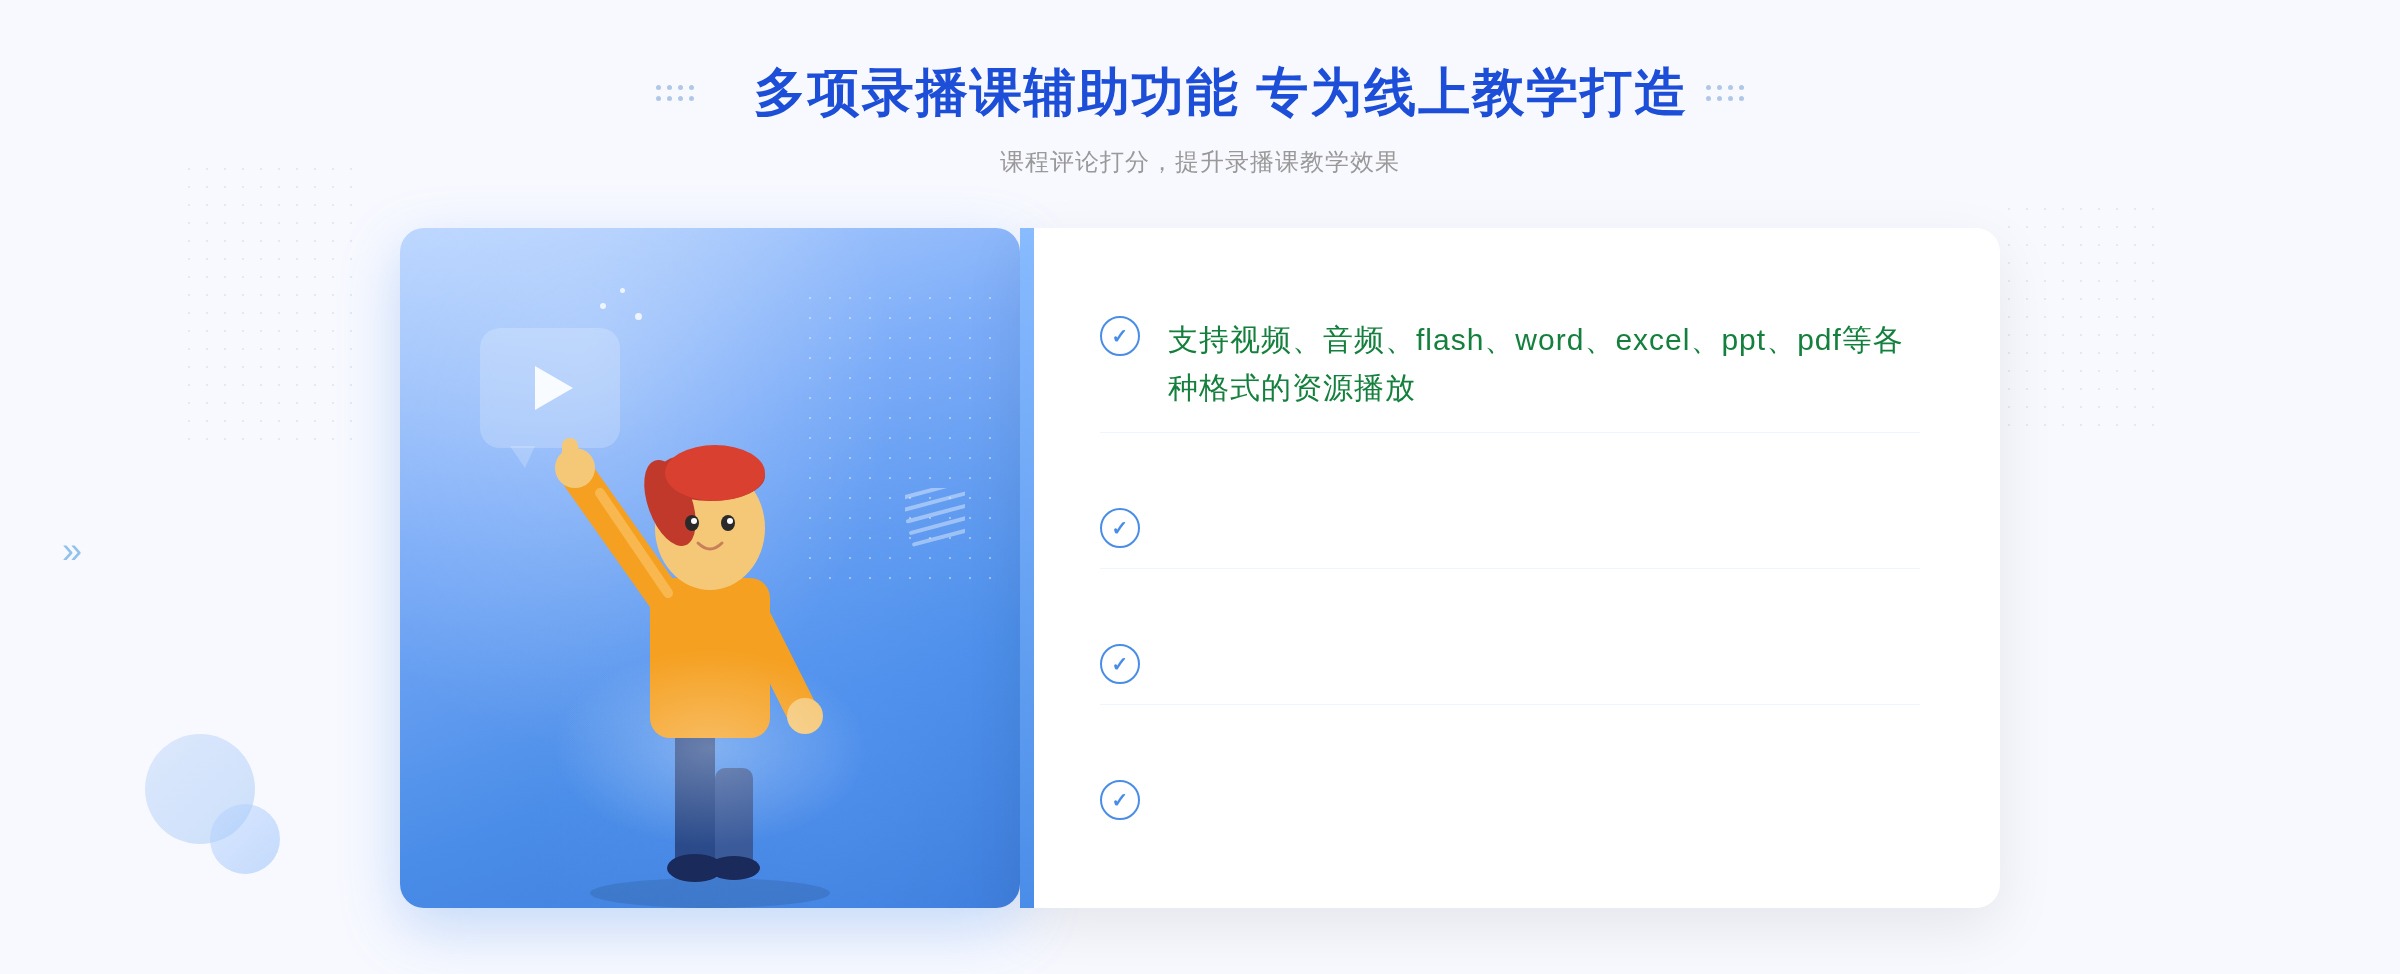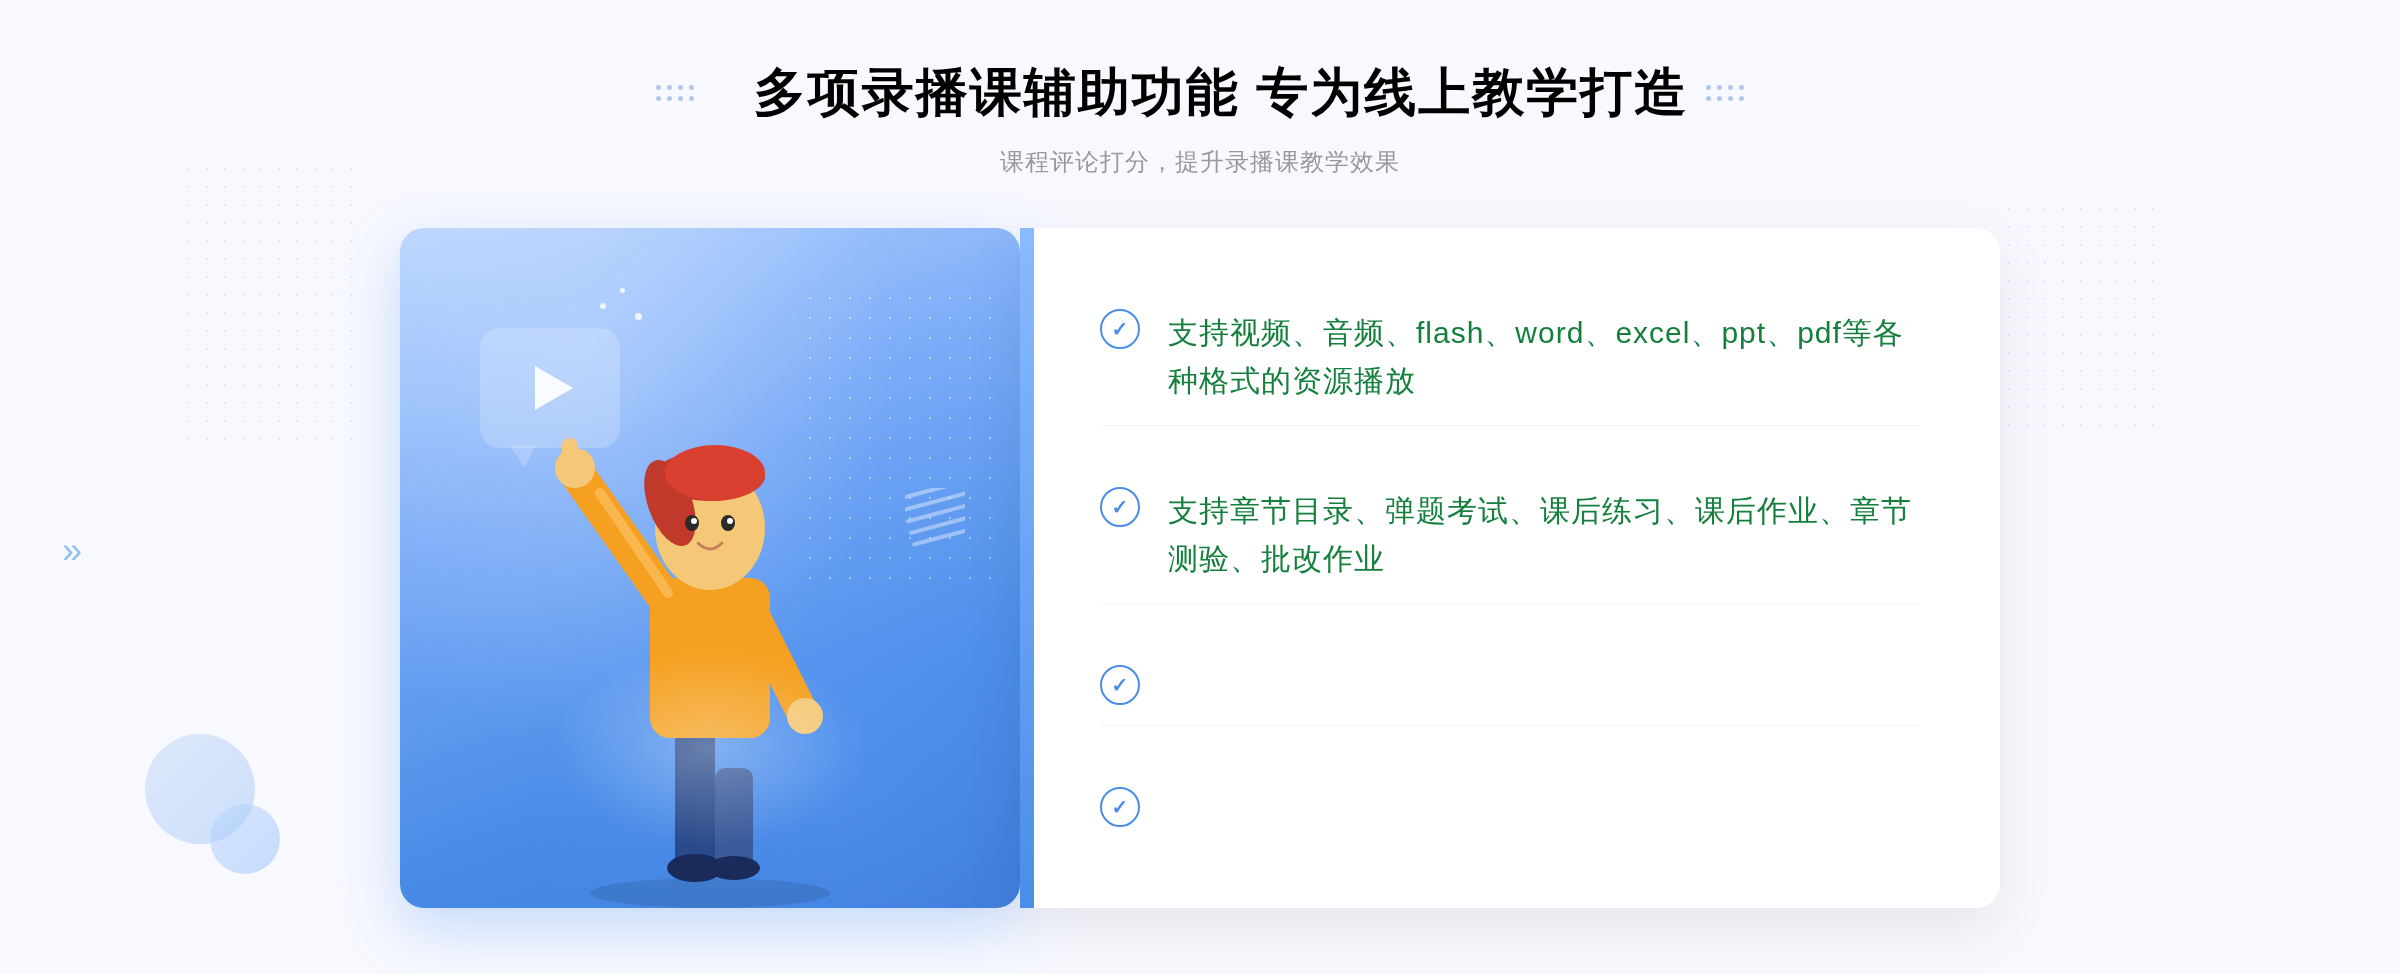--- a/index.html
+++ b/index.html
@@ -94,21 +94,21 @@
     .title-decorators {
       display: flex;
       align-items: center;
       justify-content: center;
       gap: 18px;
     }
 
     .main-title {
       font-size: 52px;
       font-weight: 700;
-      color: #000000;
+      color: #1d4ed8;
       letter-spacing: 2px;
       margin-left: 42px;
     }
 
     .subtitle {
       margin-top: 18px;
       font-size: 24px;
       color: #999;
       letter-spacing: 1px;
     }
@@ -458,21 +458,20 @@
           <div class="check-circle">
             <span class="check-mark">✓</span>
           </div>
           <span class="feature-text">支持视频、音频、flash、word、excel、ppt、pdf等各种格式的资源播放</span>
         </div>
 
         <div class="feature-item">
           <div class="check-circle">
             <span class="check-mark">✓</span>
           </div>
-          <span class="feature-text">支持章节目录、弹题考试、课后练习、课后作业、章节测验、批改作业</span>
         </div>
 
         <div class="feature-item">
           <div class="check-circle">
             <span class="check-mark">✓</span>
           </div>
         </div>
 
         <div class="feature-item">
           <div class="check-circle">

